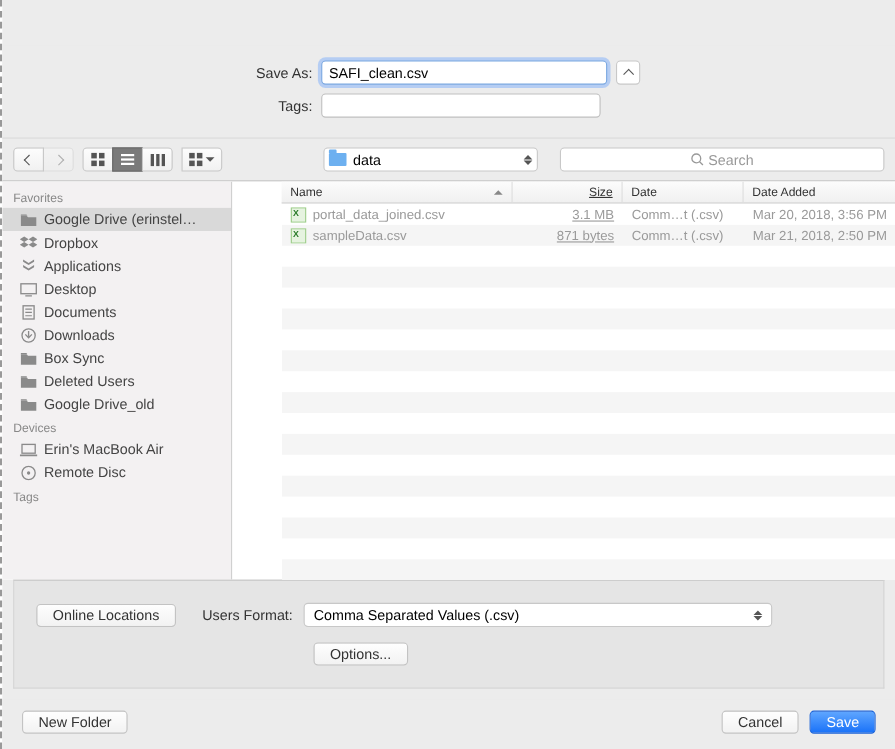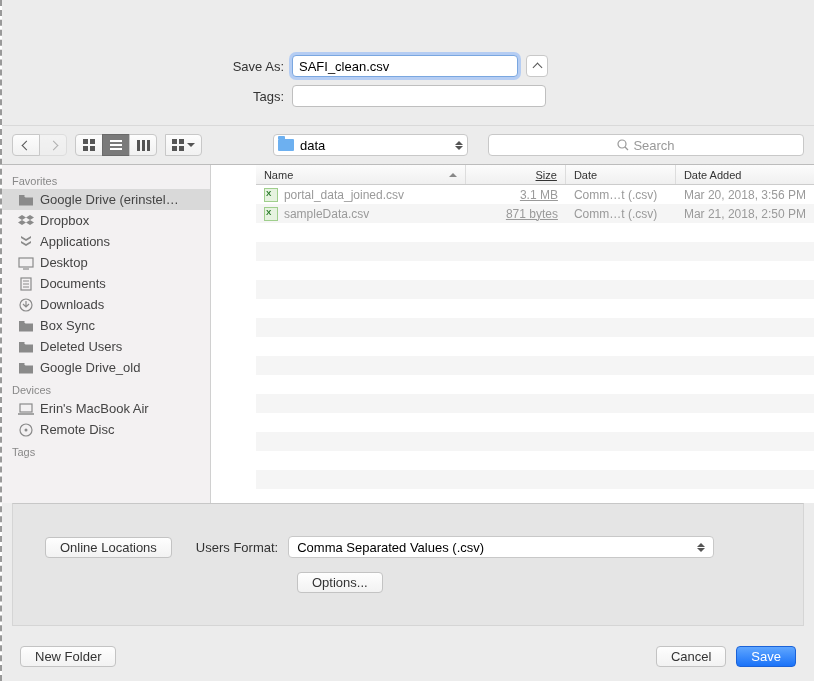--- a/index.html
+++ b/index.html
@@ -2,31 +2,31 @@
 <html><head>
 <meta charset="utf-8">
 <style>
 * { box-sizing: border-box; margin: 0; padding: 0; }
 body { font-family: -apple-system, "Helvetica Neue", Arial, sans-serif; font-size: 13px; background: #fff; width: 814px; height: 681px; overflow: hidden; border-left: 2px dashed #999; }
 .dialog { width: 100%; height: 100%; display: flex; flex-direction: column; background: #ececec; }
 .top-section { padding: 14px 20px 10px; background: #ececec; margin-top: 41px; }
 .field-row { display: flex; align-items: center; margin-bottom: 8px; }
 .field-label { width: 270px; text-align: right; padding-right: 8px; color: #333; }
 .text-input { height: 22px; border: 1px solid #bfbfbf; border-radius: 4px; padding: 0 6px; background: #fff; font-size: 13px; }
-.save-input { width: 226px; box-shadow: 0 0 0 3px rgba(100,160,255,0.4); border-color: #7aa7e0; }
+.save-input { width: 260px; box-shadow: 0 0 0 3px rgba(100,160,255,0.4); border-color: #7aa7e0; }
 .tags-input { width: 254px; }
 .expand-btn { width: 22px; height: 22px; margin-left: 8px; border: 1px solid #c8c8c8; border-radius: 4px; background: #fff; display:flex; align-items:center; justify-content:center; cursor:pointer; }
 .toolbar { display: flex; align-items: center; padding: 8px 10px; background: #ececec; border-top: 1px solid #d9d9d9; border-bottom: 1px solid #bcbcbc; gap: 8px; }
 .btn-group { display: flex; }
 .tb-btn { height: 22px; min-width: 28px; border: 1px solid #c8c8c8; background: linear-gradient(#fdfdfd,#f1f1f1); display:flex; align-items:center; justify-content:center; cursor:pointer; padding: 0 6px; }
 .btn-group .tb-btn { border-radius: 0; margin-left: -1px; }
 .btn-group .tb-btn:first-child { border-radius: 4px 0 0 4px; margin-left:0; }
 .btn-group .tb-btn:last-child { border-radius: 0 4px 4px 0; }
 .tb-btn.active { background: #7a7a7a; color: #fff; border-color:#6a6a6a; }
-.folder-select { flex: 0 0 195px; height: 22px; border: 1px solid #c8c8c8; border-radius: 4px; background: #fff; display:flex; align-items:center; padding: 0 4px; cursor:pointer; margin-left: 63px; }
+.folder-select { flex: 0 0 195px; height: 22px; border: 1px solid #c8c8c8; border-radius: 4px; background: #fff; display:flex; align-items:center; padding: 0 4px; cursor:pointer; margin-left: 84px; }
 .folder-icon { width: 16px; height: 12px; background: #6db0f0; border-radius: 1px; margin-right: 6px; position:relative; }
 .folder-icon:before { content:""; position:absolute; top:-3px; left:0; width:7px; height:3px; background:#6db0f0; border-radius:1px 1px 0 0; }
 .folder-select .dd { margin-left:auto; display:flex; flex-direction:column; gap:1px; }
 .caret-up, .caret-down { width:0; height:0; border-left:4px solid transparent; border-right:4px solid transparent; }
 .caret-up { border-bottom:4px solid #555; }
 .caret-down { border-top:4px solid #555; }
 .search-box { flex: 1; height: 22px; border: 1px solid #c8c8c8; border-radius: 4px; background:#fff; display:flex; align-items:center; justify-content:center; color:#999; gap:4px; margin-left: 12px; }
 .body-area { flex: 1; display: flex; background: #fff; overflow:hidden; }
 .sidebar { width: 236px; background: #f3f1f2; border-right: 1px solid #d0d0d0; padding: 4px 0; overflow:hidden; }
 .sb-heading { font-size: 11px; color: #888; padding: 6px 10px 2px; }
@@ -43,21 +43,21 @@
 .col-date { flex: 1; border-right:none !important; }
 .sort-caret { margin-left:auto; }
 .rows { flex:1; overflow:auto; }
 .row { display:flex; height:19px; align-items:center; font-size:12px; color:#9a9a9a; }
 .row:nth-child(even) { background:#f5f5f5; }
 .row > div { padding: 0 8px; overflow:hidden; white-space:nowrap; text-overflow:ellipsis; }
 .row .col-name { display:flex; align-items:center; gap:6px; }
 .file-ico { width:14px; height:14px; background: #e6f3e0; border:1px solid #9fce8c; position:relative; flex-shrink:0; }
 .file-ico:after { content:"X"; position:absolute; left:1px; top:0; font-size:8px; color:#2a7a2a; font-weight:bold; }
 .bottom-panel { background:#ececec; border-top:1px solid #bcbcbc; padding: 24px 20px 16px; }
-.bottom-panel.inset { margin: 0 10px 10px; padding: 32px; background:#e5e5e5; border:1px solid #d5d5d5; border-top:1px solid #c7c7c7; }
+.bottom-panel.inset { margin: 0 10px 10px; padding: 20px; background:#e5e5e5; border:1px solid #d5d5d5; border-top:1px solid #c7c7c7; }
 .mac-btn { height: 21px; padding: 0 14px; border: 1px solid #c3c3c3; border-radius: 4px; background: linear-gradient(#fefefe,#f2f2f2); font-size:13px; cursor:pointer; color:#333; }
 .mac-btn.primary { background: linear-gradient(#5fa6ff,#1a72f8); color:#fff; border-color:#1a62d8; }
 .format-label { padding-right:10px; color:#333; }
 .format-select { flex: 0 0 426px; height:22px; border:1px solid #c8c8c8; border-radius:4px; background:#fff; display:flex; align-items:center; padding:0 8px; cursor:pointer; }
 .format-select .dd { margin-left:auto; display:flex; flex-direction:column; gap:1px; }
 .footer { display:flex; align-items:center; padding: 10px 18px 14px; background:#ececec; }
 .footer .spacer { flex:1; }
 .icon-lines { display:flex; flex-direction:column; gap:2px; }
 .icon-lines span { width:12px; height:2px; background:#555; }
 .icon-grid { display:grid; grid-template-columns: 5px 5px; gap:2px; }

